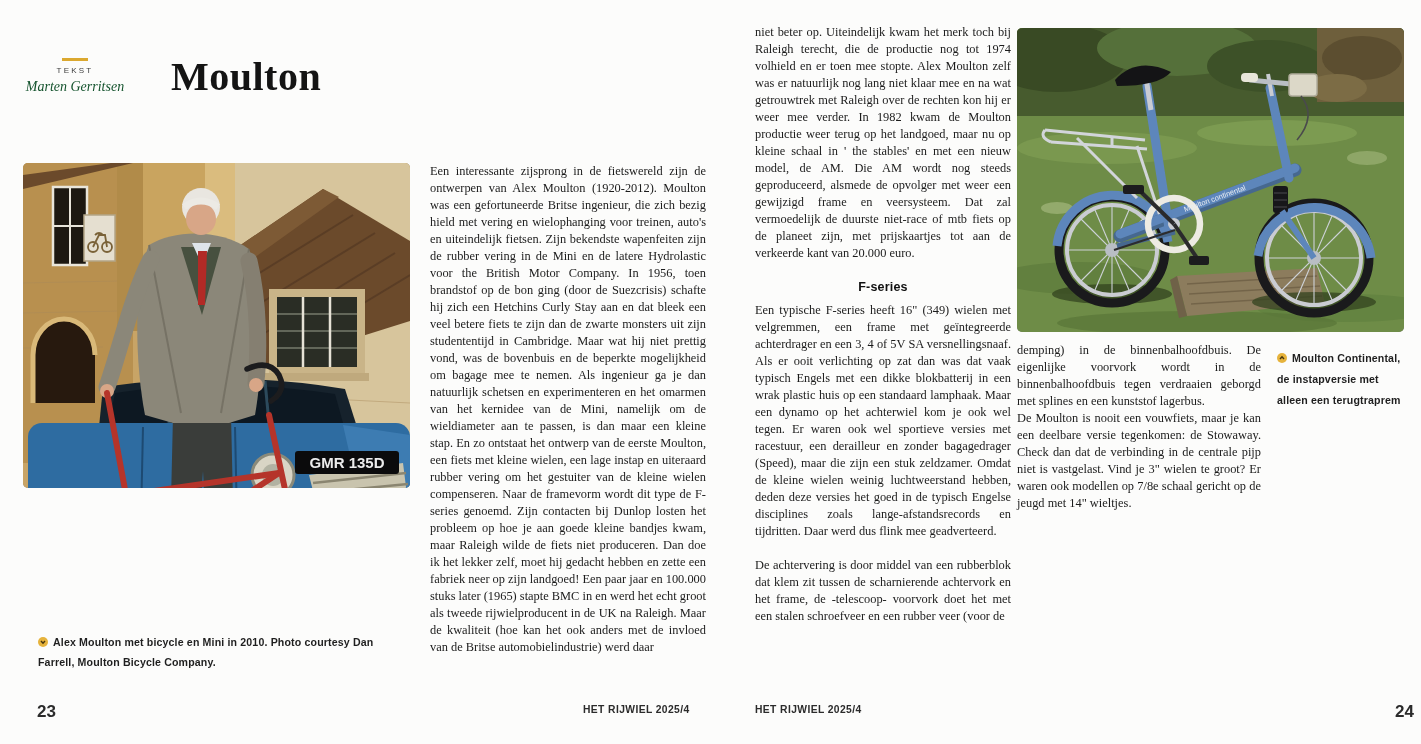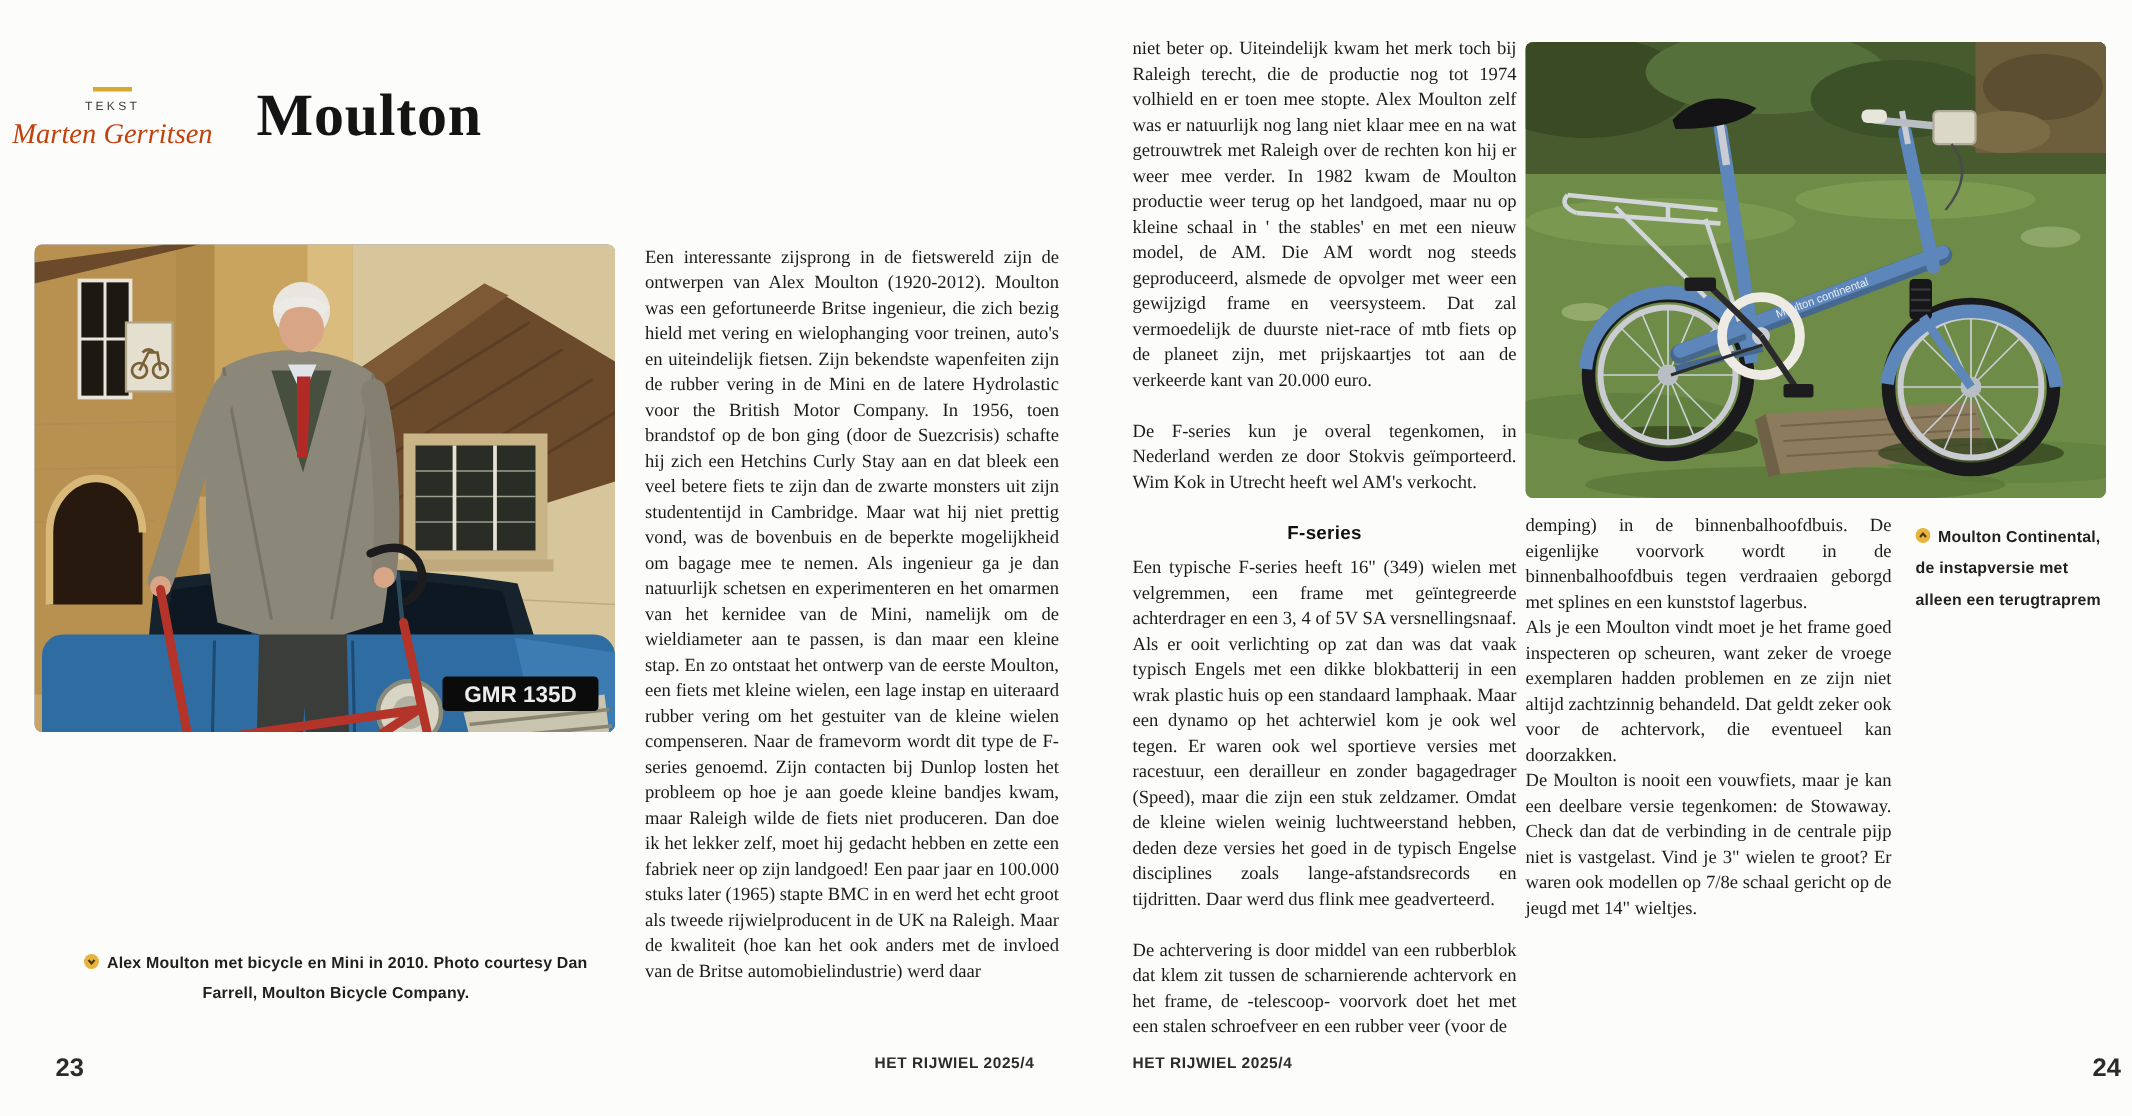--- a/index.html
+++ b/index.html
@@ -18,21 +18,21 @@
     font-size:40px;font-weight:bold;color:#141414;letter-spacing:.5px;
   }
   .byline{left:5px;top:58px;width:140px;text-align:center;}
   .gold-rule{width:26px;height:3px;background:#dcا;background:#dba82f;margin:0 auto 5px auto;}
   .kicker{
     font-family:"Liberation Sans",sans-serif;
     font-size:8px;letter-spacing:2.2px;color:#3c3c3c;margin-bottom:4px;
   }
   .author{
     font-family:"Liberation Serif",serif;font-style:italic;
-    font-size:19px;color:#c2410c;
+    font-size:14px;color:#14532d;
   }
 
   
   .photo{overflow:hidden;border-radius:5px;background:#888;}
   .photo svg{display:block;}
   #photo-left{left:23px;top:163px;width:387px;height:325px;}
   #photo-right{left:1017px;top:28px;width:387px;height:304px;}
 
   
   .col{
@@ -50,21 +50,21 @@
     font-size:12.5px;font-weight:bold;color:#101010;
     margin:0 0 6px 0;text-align:center;letter-spacing:.2px;
   }
 
   
   .caption{
     font-family:"Liberation Sans",sans-serif;
     font-size:10.6px;font-weight:600;color:#1f1f1f;line-height:20px;
     letter-spacing:.15px;
   }
-  #caption-left{left:38px;top:632px;width:372px;text-align:center;}
+  #caption-left{left:38px;top:632px;width:372px;}
   #caption-right{left:1277px;top:348px;width:133px;line-height:21px;}
   .cap-icon{width:10px;height:10px;display:inline-block;vertical-align:-1px;margin-right:5px;}
   .cap-icon.up{transform:rotate(180deg);}
 
   
   .footer-mag{
     font-family:"Liberation Sans",sans-serif;
     font-size:10.3px;font-weight:bold;letter-spacing:.4px;color:#2b2b2b;
   }
   #footer-left{left:583px;top:704px;}
@@ -240,21 +240,20 @@
 
 <div id="col-left" class="abs col">
   <p>Een interessante zijsprong in de fietswereld zijn de ontwerpen van Alex Moulton (1920-2012). Moulton was een gefortuneerde Britse ingenieur, die zich bezig hield met vering en wielophanging voor treinen, auto's en uiteindelijk fietsen. Zijn bekendste wapenfeiten zijn de rubber vering in de Mini en de latere Hydrolastic voor the British Motor Company. In 1956, toen brandstof op de bon ging (door de Suezcrisis) schafte hij zich een Hetchins Curly Stay aan en dat bleek een veel betere fiets te zijn dan de zwarte monsters uit zijn studententijd in Cambridge. Maar wat hij niet prettig vond, was de bovenbuis en de beperkte mogelijkheid om bagage mee te nemen. Als ingenieur ga je dan natuurlijk schetsen en experimenteren en het omarmen van het kernidee van de Mini, namelijk om de wieldiameter aan te passen, is dan maar een kleine stap. En zo ontstaat het ontwerp van de eerste Moulton, een fiets met kleine wielen, een lage instap en uiteraard rubber vering om het gestuiter van de kleine wielen compenseren. Naar de framevorm wordt dit type de F-series genoemd. Zijn contacten bij Dunlop losten het probleem op hoe je aan goede kleine bandjes kwam, maar Raleigh wilde de fiets niet produceren. Dan doe ik het lekker zelf, moet hij gedacht hebben en zette een fabriek neer op zijn landgoed! Een paar jaar en 100.000 stuks later (1965) stapte BMC in en werd het echt groot als tweede rijwielproducent in de UK na Raleigh. Maar de kwaliteit (hoe kan het ook anders met de invloed van de Britse automobielindustrie) werd daar</p>
 </div>
 
 <div id="footer-left" class="abs footer-mag">HET RIJWIEL 2025/4</div>
 <div id="pagenum-left" class="abs pagenum">23</div>
 
 <div id="col-r1" class="abs col">
   <p class="sp">niet beter op. Uiteindelijk kwam het merk toch bij Raleigh terecht, die de productie nog tot 1974 volhield en er toen mee stopte.  Alex Moulton zelf was er natuurlijk nog lang niet klaar mee en na wat getrouwtrek met Raleigh over de rechten kon hij er weer mee verder. In 1982 kwam de Moulton productie weer terug op het landgoed, maar nu op kleine schaal in ' the stables' en met een nieuw model, de AM. Die AM wordt nog steeds geproduceerd, alsmede de opvolger met weer een gewijzigd frame en veersysteem. Dat zal vermoedelijk de duurste niet-race of mtb fiets op de planeet zijn, met prijskaartjes tot aan de verkeerde kant van 20.000 euro.</p>
-  <p class="sp">De F-series kun je overal tegenkomen, in Nederland werden ze door Stokvis geïmporteerd. Wim Kok in Utrecht heeft wel AM's verkocht.</p>
   <h2 class="subhead">F-series</h2>
   <p class="sp">Een typische F-series heeft 16" (349)  wielen met velgremmen, een frame met geïntegreerde achterdrager en een 3, 4 of 5V SA versnellingsnaaf. Als er ooit verlichting op zat dan was dat vaak typisch Engels met een dikke blokbatterij in een wrak plastic huis op een standaard lamphaak.  Maar een dynamo op het achterwiel kom je ook wel tegen. Er waren ook wel sportieve versies met racestuur, een derailleur en zonder bagagedrager (Speed), maar die zijn een stuk zeldzamer.  Omdat de kleine wielen weinig luchtweerstand hebben, deden deze versies het goed in de typisch Engelse disciplines zoals lange-afstandsrecords en tijdritten. Daar werd dus flink mee geadverteerd.</p>
   <p>De achtervering is door middel van een rubberblok dat klem zit tussen de scharnierende achtervork en het frame, de -telescoop- voorvork doet het met een stalen schroefveer en een rubber veer (voor de</p>
 </div>
 
 <div id="photo-right" class="abs photo">
   <svg width="387" height="304" viewBox="0 0 387 304">
 
     <g>
       <rect x="0" y="0" width="387" height="304" fill="#6e8c47"></rect>
@@ -362,18 +361,17 @@
 
 <div id="caption-right" class="abs caption">
   <svg class="cap-icon up" viewBox="0 0 10 10">
     <circle cx="5" cy="5" r="5" fill="#e6b33c"></circle>
     <path d="M3,4 L5,6.3 L7,4" stroke="#46350e" stroke-width="1.4" fill="none"></path>
   </svg><span>Moulton Continental, de instapversie met alleen een terugtraprem</span>
 </div>
 
 <div id="col-r2" class="abs col">
   <p>demping) in de binnenbalhoofdbuis. De eigenlijke voorvork wordt in de binnenbalhoofdbuis tegen verdraaien geborgd met splines en een kunststof lagerbus.</p>
-  <p>Als je een Moulton vindt moet je het frame goed inspecteren op scheuren, want zeker de vroege exemplaren hadden problemen en ze zijn niet altijd zachtzinnig behandeld. Dat geldt zeker ook voor de achtervork, die eventueel kan doorzakken.</p>
   <p>De Moulton is nooit een vouwfiets, maar je kan een deelbare versie tegenkomen: de Stowaway. Check dan dat de verbinding in de centrale pijp niet is vastgelast. Vind je 3" wielen te groot? Er waren ook modellen op 7/8e schaal gericht op de jeugd met 14" wieltjes.</p>
 </div>
 
 <div id="footer-right" class="abs footer-mag">HET RIJWIEL 2025/4</div>
 <div id="pagenum-right" class="abs pagenum">24</div>
 
 </body></html>

